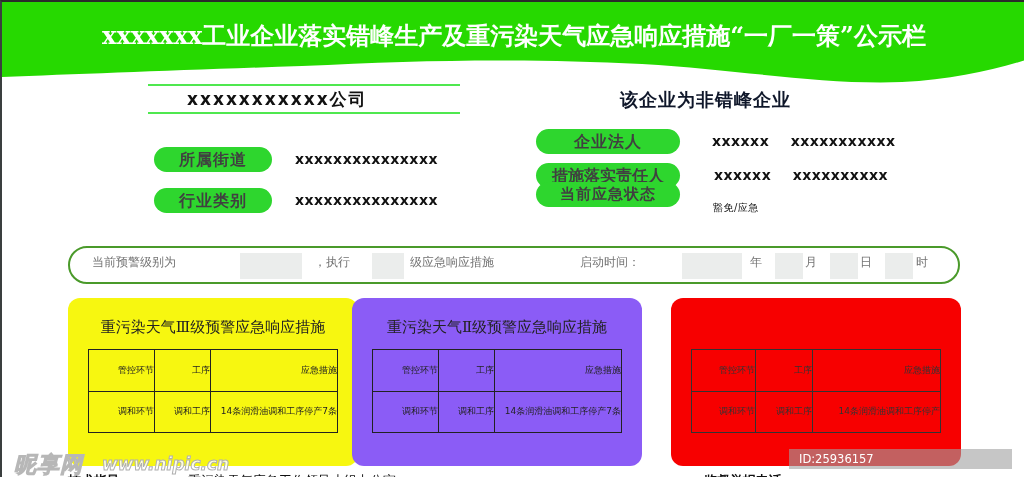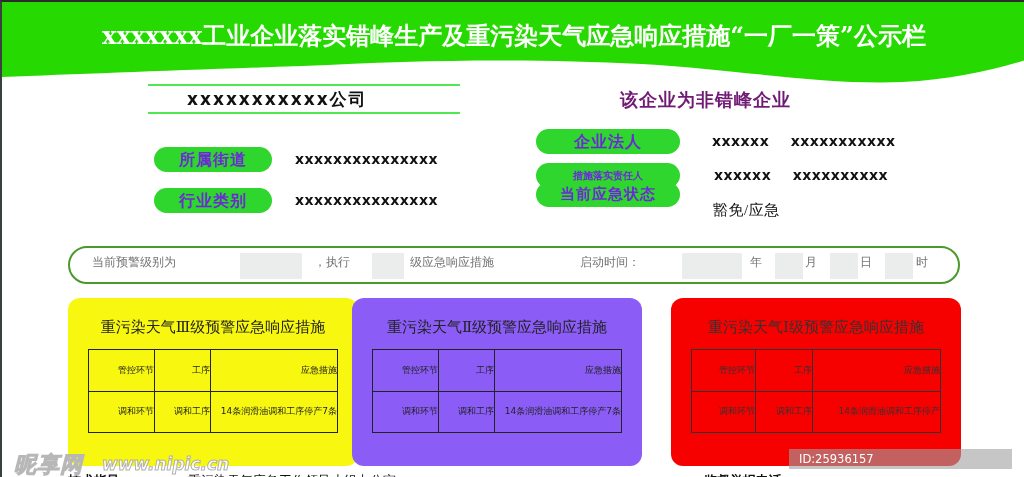--- a/index.html
+++ b/index.html
@@ -15,28 +15,28 @@
   .header-title {
     position: absolute; left: 0; top: 18px; width: 1024px; text-align: center;
     color: #ffffff; font-weight: bold; font-size: 24px; letter-spacing: 0px;
     font-family: "DejaVu Serif", "Liberation Serif", serif;
   }
   .company-line { position: absolute; left: 146px; width: 312px; height: 2px; background: #4fe84f; }
   .company-name {
     position: absolute; left: 185px; top: 86px; font-size: 17px; font-weight: bold; color: #111;
     letter-spacing: 2px;
   }
-  .non-peak { position: absolute; left: 618px; top: 86px; font-size: 18px; font-weight: bold; color: #701a75; letter-spacing: 1px; }
+  .non-peak { position: absolute; left: 618px; top: 86px; font-size: 18px; font-weight: bold; color: #0f172a; letter-spacing: 1px; }
   .pill {
     position: absolute; height: 25px; border-radius: 13px; background: #2ed62e;
-    color: #6d28d9; font-weight: bold; font-size: 16px; text-align: center; line-height: 25px;
+    color: #404040; font-weight: bold; font-size: 16px; text-align: center; line-height: 25px;
     letter-spacing: 1px;
   }
   .val { position: absolute; font-size: 14px; color: #111; font-weight: bold; letter-spacing: 0.5px; }
-  .val.plain { font-weight: normal; font-size: 15px; font-family: Liberation Serif, serif; }
+  .val.plain { font-weight: normal; font-size: 10px; }
   .alert-bar {
     position: absolute; left: 66px; top: 244px; width: 892px; height: 38px;
     border: 2px solid #4a9a2a; border-radius: 20px; box-sizing: border-box;
   }
   .alert-bar .t { position: absolute; top: 6px; font-size: 12px; color: #737373; }
   .alert-bar .blank { position: absolute; top: 5px; height: 26px; background: #ebedec; }
   .card { position: absolute; top: 296px; width: 290px; height: 168px; border-radius: 12px; }
   .card .ctitle {
     position: absolute; left: 0; top: 20px; width: 100%; text-align: center;
     font-family: "DejaVu Serif", "Liberation Serif", serif; font-size: 15px; color: #222;
@@ -76,21 +76,21 @@
 
 <div class="non-peak">该企业为非错峰企业</div>
 
 <div class="pill" style="left:152px;top:145px;width:118px">所属街道</div>
 <div class="val" style="left:293px;top:149px">xxxxxxxxxxxxxxx</div>
 <div class="pill" style="left:152px;top:186px;width:118px">行业类别</div>
 <div class="val" style="left:293px;top:190px">xxxxxxxxxxxxxxx</div>
 
 <div class="pill" style="left:534px;top:127px;width:144px">企业法人</div>
 <div class="val" style="left:710px;top:131px;white-space:pre">xxxxxx    xxxxxxxxxxx</div>
-<div class="pill" style="left:534px;top:161px;width:144px;font-size:10px;letter-spacing:0">措施落实责任人</div>
+<div class="pill" style="left:534px;top:161px;width:144px;font-size:16px;letter-spacing:0">措施落实责任人</div>
 <div class="val" style="left:712px;top:165px;white-space:pre">xxxxxx    xxxxxxxxxx</div>
 <div class="pill" style="left:534px;top:180px;width:144px;font-size:15px">当前应急状态</div>
 <div class="val plain" style="left:711px;top:199px">豁免/应急</div>
 
 <div class="alert-bar">
   <span class="t" style="left:22px">当前预警级别为</span>
   <span class="blank" style="left:170px;width:62px"></span>
   <span class="t" style="left:244px">，执行</span>
   <span class="blank" style="left:302px;width:32px"></span>
   <span class="t" style="left:510px">启动时间：</span>
@@ -145,21 +145,20 @@
     <tr>
       <td>调和环节</td>
       <td>调和工序</td>
       <td>14条润滑油调和工序停产7条</td>
     </tr>
   </tbody>
     </table>
 </div>
 
 <div class="card red" style="left:669px;background:#f70000">
-  <div class="ctitle" style="color:#333">重污染天气Ⅰ级预警应急响应措施</div>
   <table>
     <colgroup>
         <col style="width:64px">
         <col style="width:57px">
         <col>
       </colgroup>
     <tbody>
         <tr>
       <td>管控环节</td>
       <td>工序</td>

